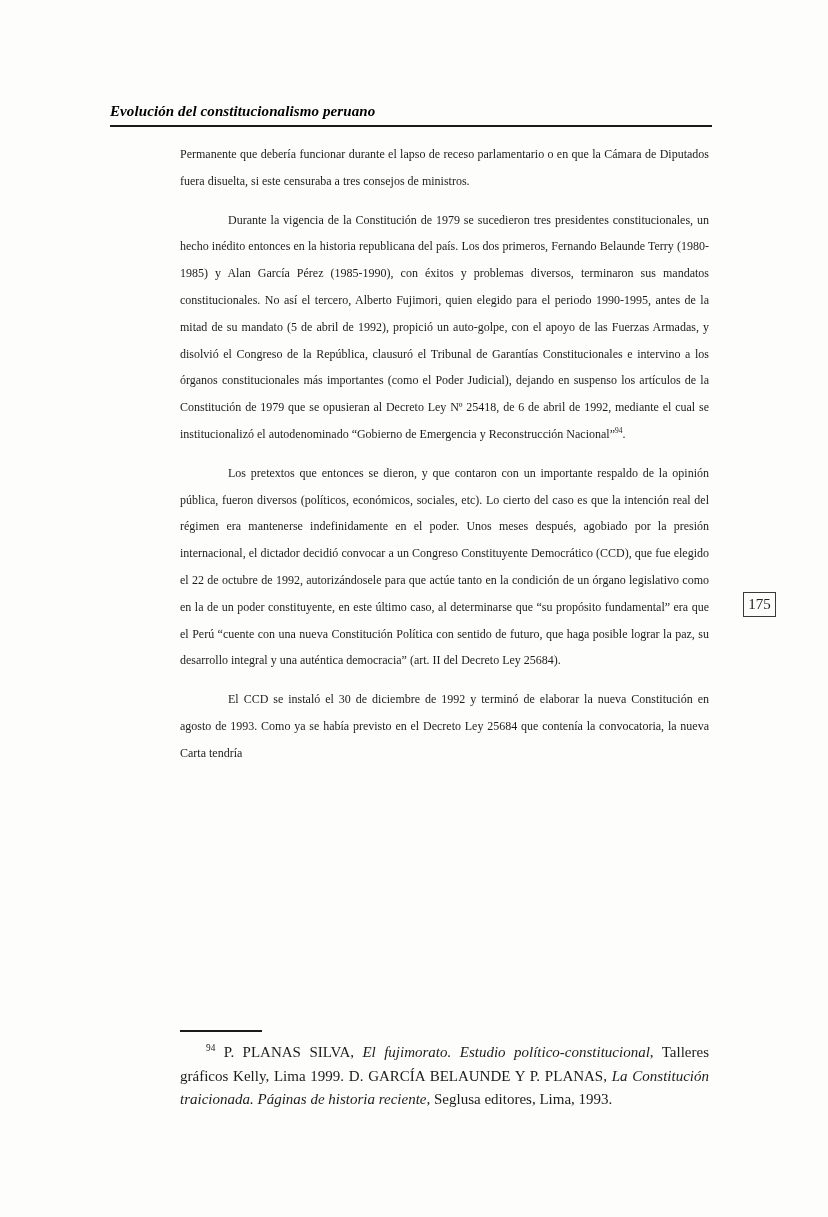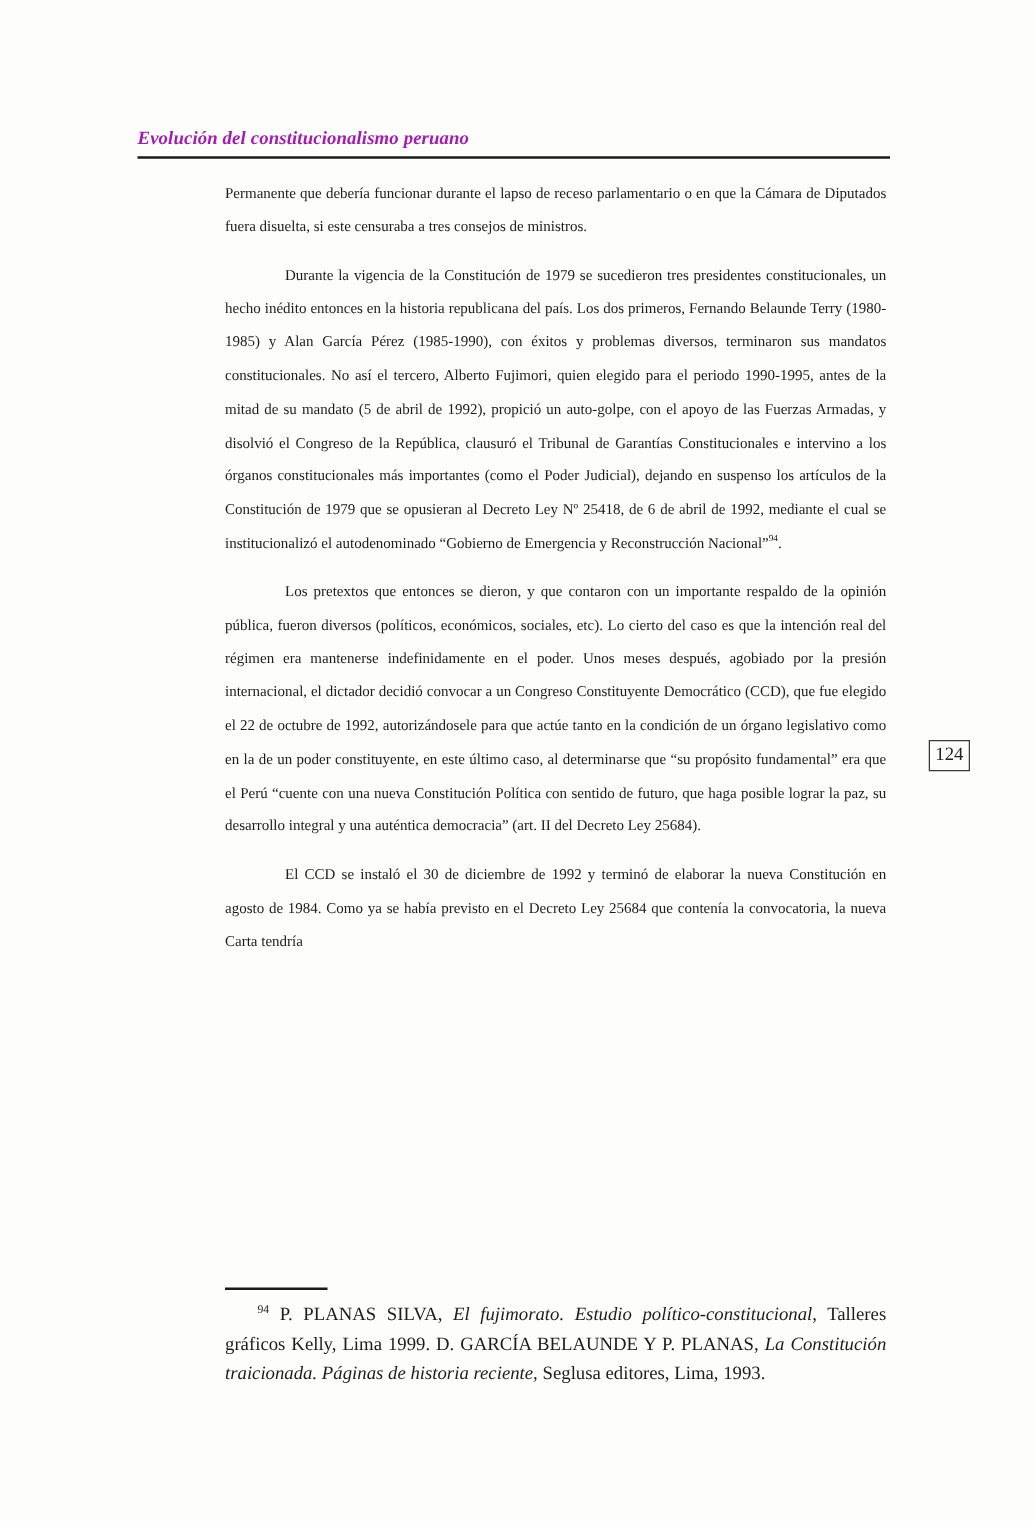--- a/index.html
+++ b/index.html
@@ -23,21 +23,21 @@
     left: 110px;
     top: 103px;
     width: 602px;
   }
   .head-title {
     display: block;
     font-style: italic;
     font-weight: bold;
     font-size: 15px;
     letter-spacing: 0.1px;
-    color: #a21caf;
+    color: #000000;
     margin-bottom: 5px;
   }
   .head-rule {
     height: 2px;
     background: #1b1b1b;
   }
 
   
   .page-number-box {
     position: absolute;
@@ -113,32 +113,32 @@
 <body>
 
 <div class="page">
 
   <header class="running-head">
     <span class="head-title">Evolución del constitucionalismo peruano</span>
     <div class="head-rule"></div>
   </header>
 
   <div class="page-number-box">
-    <span>124</span>
+    <span>175</span>
   </div>
 
   <main class="body-text">
 
     <p class="para no-indent">Permanente que debería funcionar durante el lapso de receso parlamentario o en que la Cámara de Diputados fuera disuelta, si este censuraba a tres consejos de ministros.</p>
 
     <p class="para"><span>Durante la vigencia de la Constitución de 1979 se sucedieron tres presidentes constitucionales, un hecho inédito entonces en la historia republicana del país. Los dos primeros, Fernando Belaunde Terry (1980-1985) y Alan García Pérez (1985-1990), con éxitos y problemas diversos, terminaron sus mandatos constitucionales. No así el tercero, Alberto Fujimori, quien elegido para el periodo 1990-1995, antes de la mitad de su mandato (5 de abril de 1992), propició un auto-golpe, con el apoyo de las Fuerzas Armadas, y disolvió el Congreso de la República, clausuró el Tribunal de Garantías Constitucionales e intervino a los órganos constitucionales más importantes (como el Poder Judicial), dejando en suspenso los artículos de la Constitución de 1979 que se opusieran al Decreto Ley Nº 25418, de 6 de abril de 1992, mediante el cual se institucionalizó el autodenominado “Gobierno de Emergencia y Reconstrucción Nacional”</span><sup class="fn-ref">94</sup><span>.</span></p>
 
     <p class="para">Los pretextos que entonces se dieron, y que contaron con un importante respaldo de la opinión pública, fueron diversos (políticos, económicos, sociales, etc). Lo cierto del caso es que la intención real del régimen era mantenerse indefinidamente en el poder. Unos meses después, agobiado por la presión internacional, el dictador decidió convocar a un Congreso Constituyente Democrático (CCD), que fue elegido el 22 de octubre de 1992, autorizándosele para que actúe tanto en la condición de un órgano legislativo como en la de un poder constituyente, en este último caso, al determinarse que “su propósito fundamental” era que el Perú “cuente con una nueva Constitución Política con sentido de futuro, que haga posible lograr la paz, su desarrollo integral y una auténtica democracia” (art. II del Decreto Ley 25684).</p>
 
-    <p class="para">El CCD se instaló el 30 de diciembre de 1992 y terminó de elaborar la nueva Constitución en agosto de 1984. Como ya se había previsto en el Decreto Ley 25684 que contenía la convocatoria, la nueva Carta tendría</p>
+    <p class="para">El CCD se instaló el 30 de diciembre de 1992 y terminó de elaborar la nueva Constitución en agosto de 1993. Como ya se había previsto en el Decreto Ley 25684 que contenía la convocatoria, la nueva Carta tendría</p>
 
   </main>
 
   <footer class="footnote-area">
     <div class="footnote-rule"></div>
     <p class="footnote"><sup>94</sup><span> P. PLANAS SILVA, </span><i>El fujimorato. Estudio político-constitucional</i><span>, Talleres gráficos Kelly, Lima 1999. D. GARCÍA BELAUNDE Y P. PLANAS, </span><i>La Constitución traicionada. Páginas de historia reciente,</i><span> Seglusa editores, Lima, 1993.</span></p>
   </footer>
 
 </div>
 

